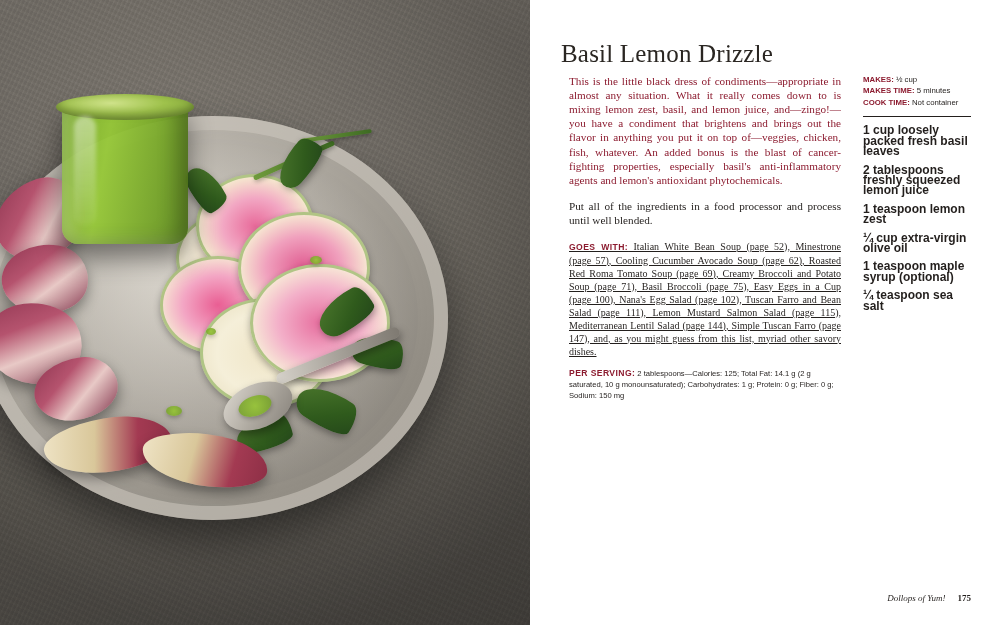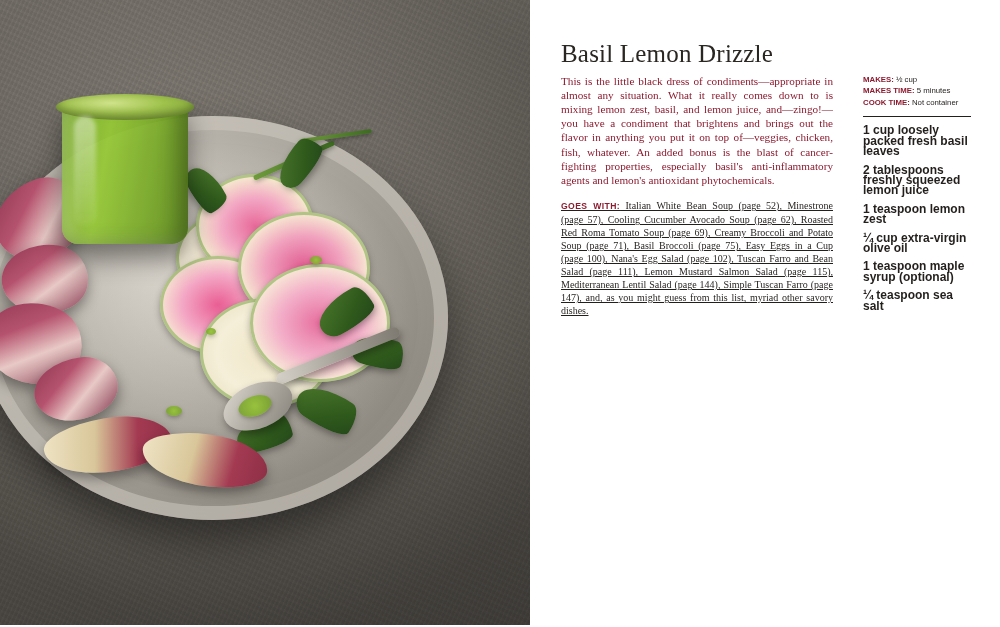--- a/index.html
+++ b/index.html
@@ -214,21 +214,21 @@
     left: 31px;
     top: 42px;
     font-family: "Liberation Serif", serif;
     font-size: 25px;
     font-weight: 400;
     color: #2a2622;
     letter-spacing: 0.2px;
   }
   .col-main {
     position: absolute;
-    left: 31px;
+    left: 39px;
     top: 76px;
     width: 272px;
   }
   .intro {
     font-family: "Liberation Serif", serif;
     font-size: 11.2px;
     line-height: 14.2px;
     color: #8c1b2f;
     text-align: justify;
     margin: 0 0 12px 0;
@@ -359,40 +359,45 @@
   </div>
 
   <div class="text-page">
 
     <div class="title">Basil Lemon Drizzle</div>
 
     <div class="col-main">
 
       <p class="intro">This is the little black dress of condiments—appropriate in almost any situation. What it really comes down to is mixing lemon zest, basil, and lemon juice, and—zingo!—you have a condiment that brightens and brings out the flavor in anything you put it on top of—veggies, chicken, fish, whatever. An added bonus is the blast of cancer-fighting properties, especially basil's anti-inflammatory agents and lemon's antioxidant phytochemicals.</p>
 
+      <p class="body-p">Put all of the ingredients in a food processor and process until well blended.</p>
 
       <p class="small-p"><span class="tag">GOES WITH:</span><span> Italian White Bean Soup (page 52), Minestrone (page 57), Cooling Cucumber Avocado Soup (page 62), Roasted Red Roma Tomato Soup (page 69), Creamy Broccoli and Potato Soup (page 71), Basil Broccoli (page 75), Easy Eggs in a Cup (page 100), Nana's Egg Salad (page 102), Tuscan Farro and Bean Salad (page 111), Lemon Mustard Salmon Salad (page 115), Mediterranean Lentil Salad (page 144), Simple Tuscan Farro (page 147), and, as you might guess from this list, myriad other savory dishes.</span></p>
 
 
 
+      <p class="per-serving"><span class="tag">PER SERVING:</span><span> 2 tablespoons—Calories: 125; Total Fat: 14.1 g (2 g saturated, 10 g monounsaturated); Carbohydrates: 1 g; Protein: 0 g; Fiber: 0 g; Sodium: 150 mg</span></p>
 
     </div>
 
     <div class="col-side">
 
       <div class="meta-line"><span class="k">MAKES:</span><span class="v"> ½ cup</span></div>
       <div class="meta-line"><span class="k">MAKES TIME:</span><span class="v"> 5 minutes</span></div>
       <div class="meta-line"><span class="k">COOK TIME:</span><span class="v"> Not container</span></div>
 
       <div class="rule"></div>
 
       <div class="ing">1 cup loosely packed fresh basil leaves</div>
       <div class="ing">2 tablespoons freshly squeezed lemon juice</div>
       <div class="ing">1 teaspoon lemon zest</div>
       <div class="ing">¼ cup extra-virgin olive oil</div>
       <div class="ing">1 teaspoon maple syrup (optional)</div>
       <div class="ing">¼ teaspoon sea salt</div>
 
     </div>
 
+    <div class="footer">
+      <span class="chap">Dollops of Yum!</span><span class="pg">175</span>
+    </div>
 
   </div>
 </div>
 
 </body></html>

